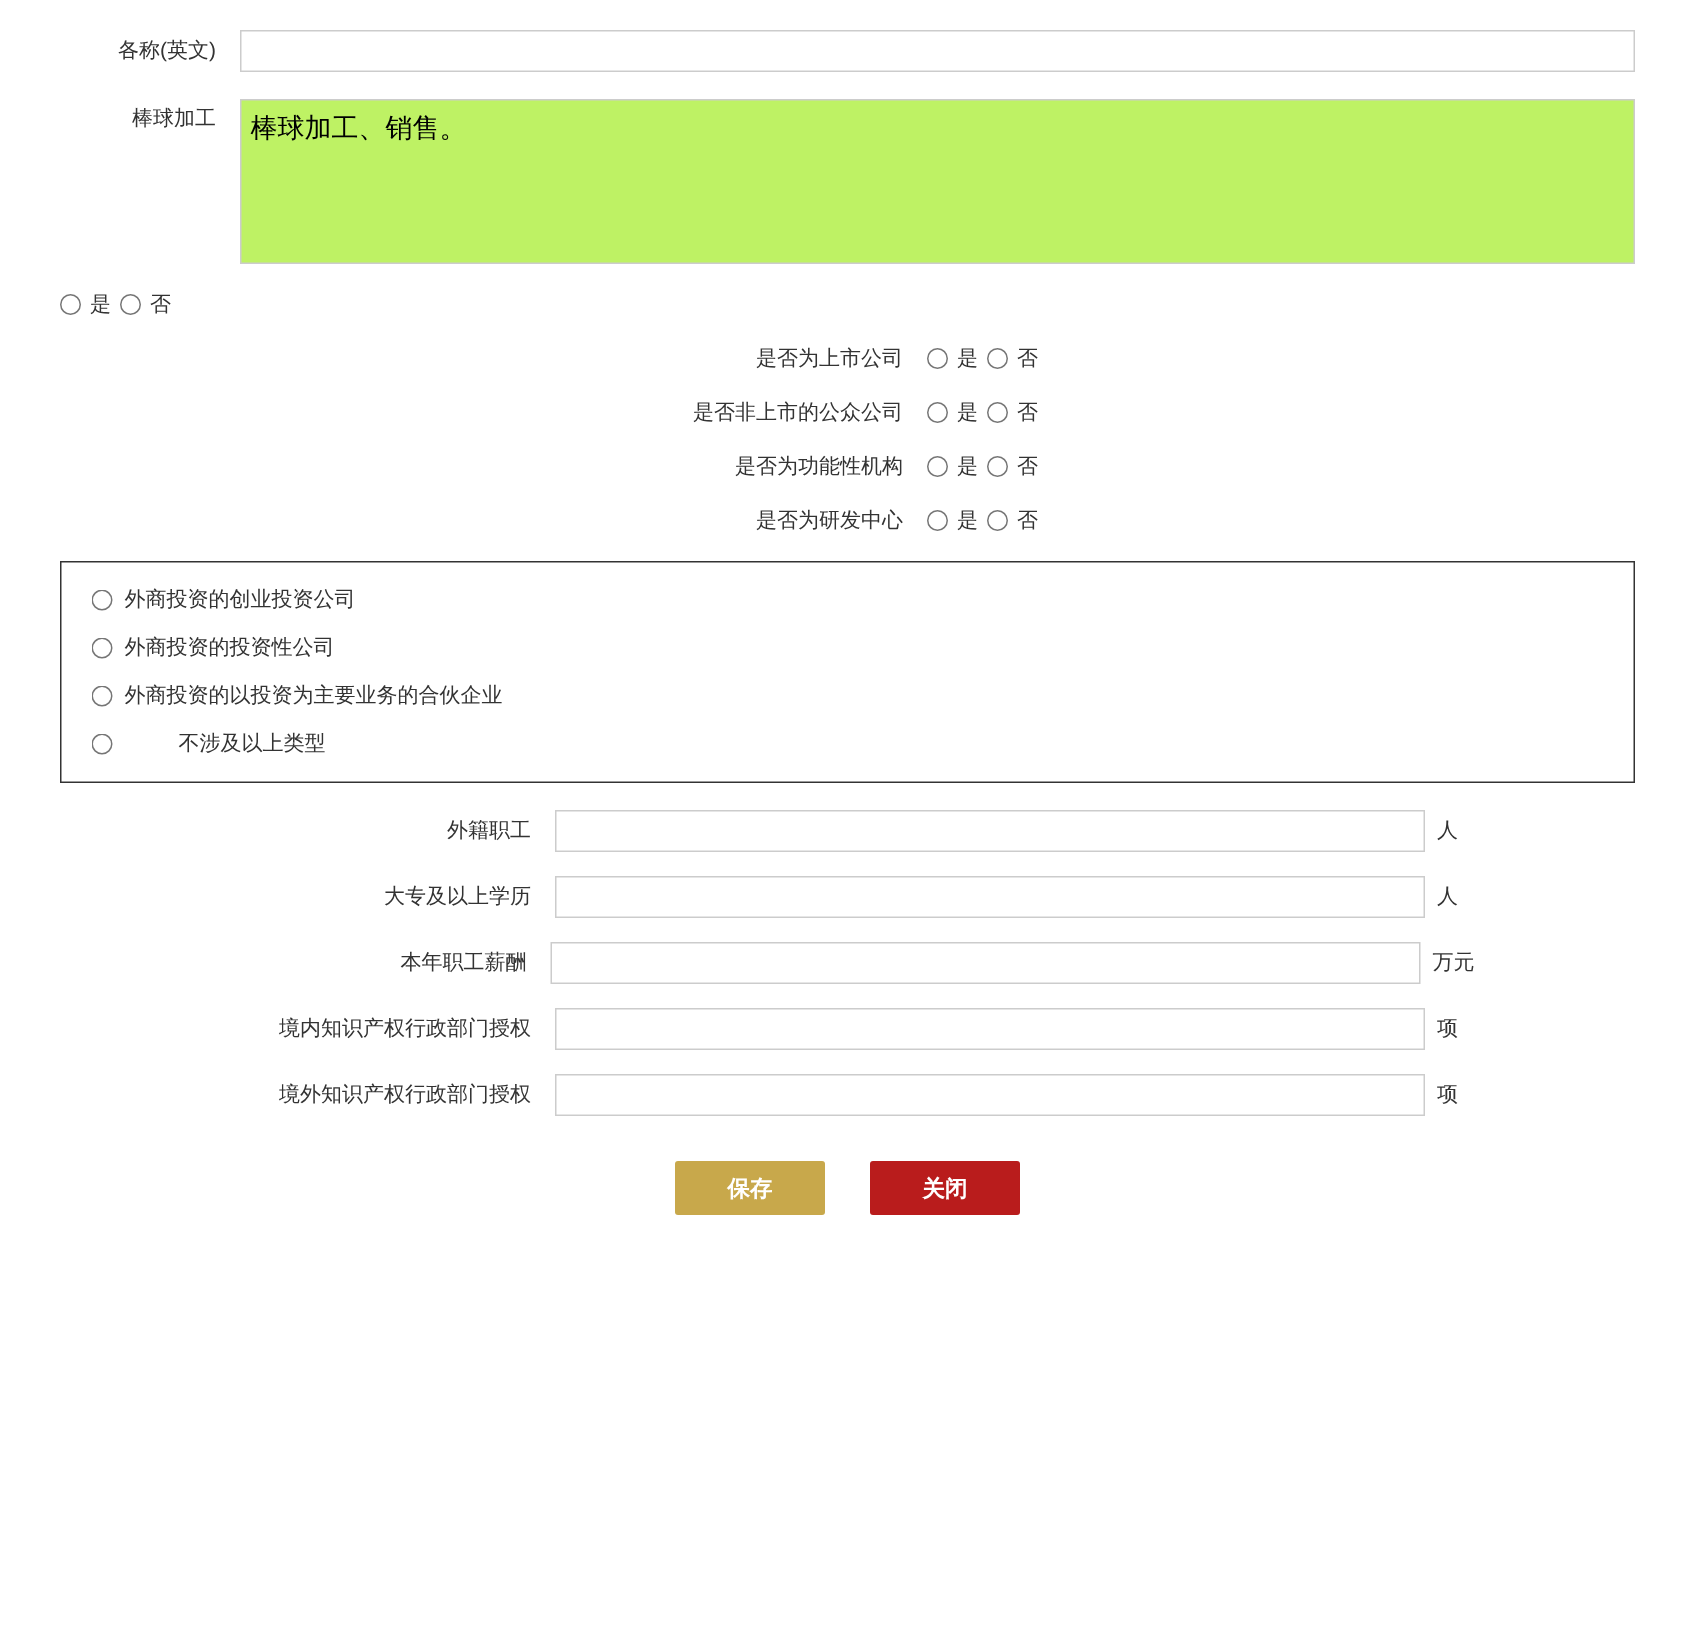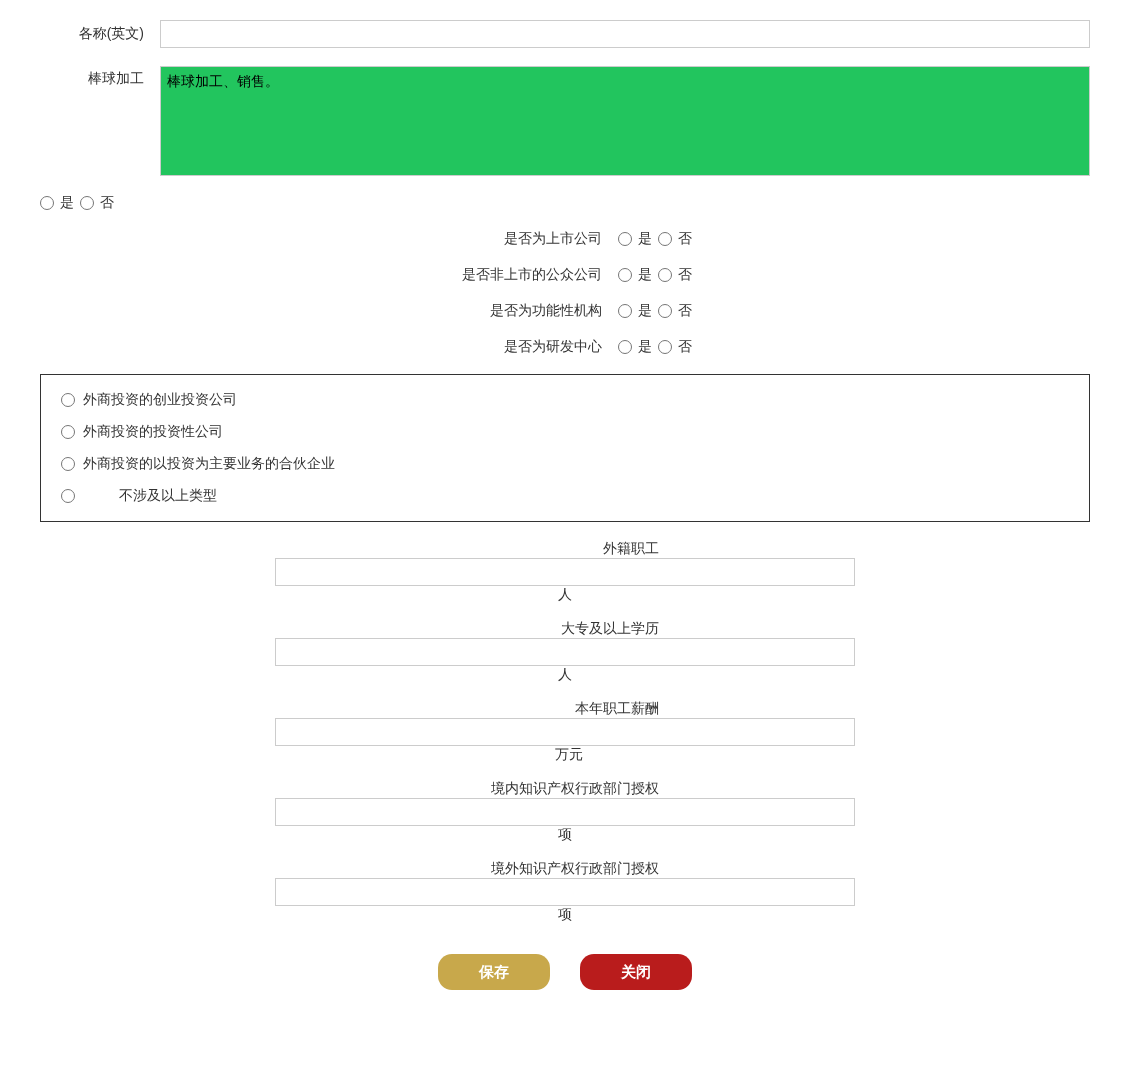--- a/index.html
+++ b/index.html
@@ -110,21 +110,20 @@
       width: 14px;
       height: 14px;
     }
 
     
     .input-row {
       display: flex;
       align-items: center;
       margin-bottom: 16px;
       justify-content: center;
-      flex-direction: column;
     }
 
     .input-row .row-label {
       min-width: 220px;
       text-align: right;
       padding-right: 16px;
       font-size: 14px;
       color: #333;
       flex-shrink: 0;
     }
@@ -148,28 +147,28 @@
 
     
     .button-area {
       display: flex;
       justify-content: center;
       gap: 30px;
       margin-top: 30px;
     }
 
     .btn {
-      width: 112px;
+      width: 100px;
       height: 36px;
       border: none;
       cursor: pointer;
       font-size: 15px;
       font-family: inherit;
       font-weight: bold;
-      border-radius: 14px;
+      border-radius: 2px;
     }
 
     .btn-save {
       background-color: #c8a84b;
       color: #fff;
     }
 
     .btn-close {
       background-color: #b91c1c;
       color: #fff;
@@ -215,26 +214,26 @@
       color: #333;
       flex-shrink: 0;
       padding-top: 4px;
     }
 
     .scope-textarea {
       flex: 1;
       height: 110px;
       border: 1px solid #ccc;
       padding: 6px;
-      font-size: 14px;
+      font-size: 18px;
       font-family: inherit;
       outline: none;
       resize: none;
       overflow-y: scroll;
-      background: #22c55e;
+      background: #bef264;
     }
   </style>
 </head>
 <body>
 
 <div class="form-section">
 
   <div class="top-row">
     <span class="top-label">各称(英文)</span>
     <input type="text" class="top-input" value="" style="">

